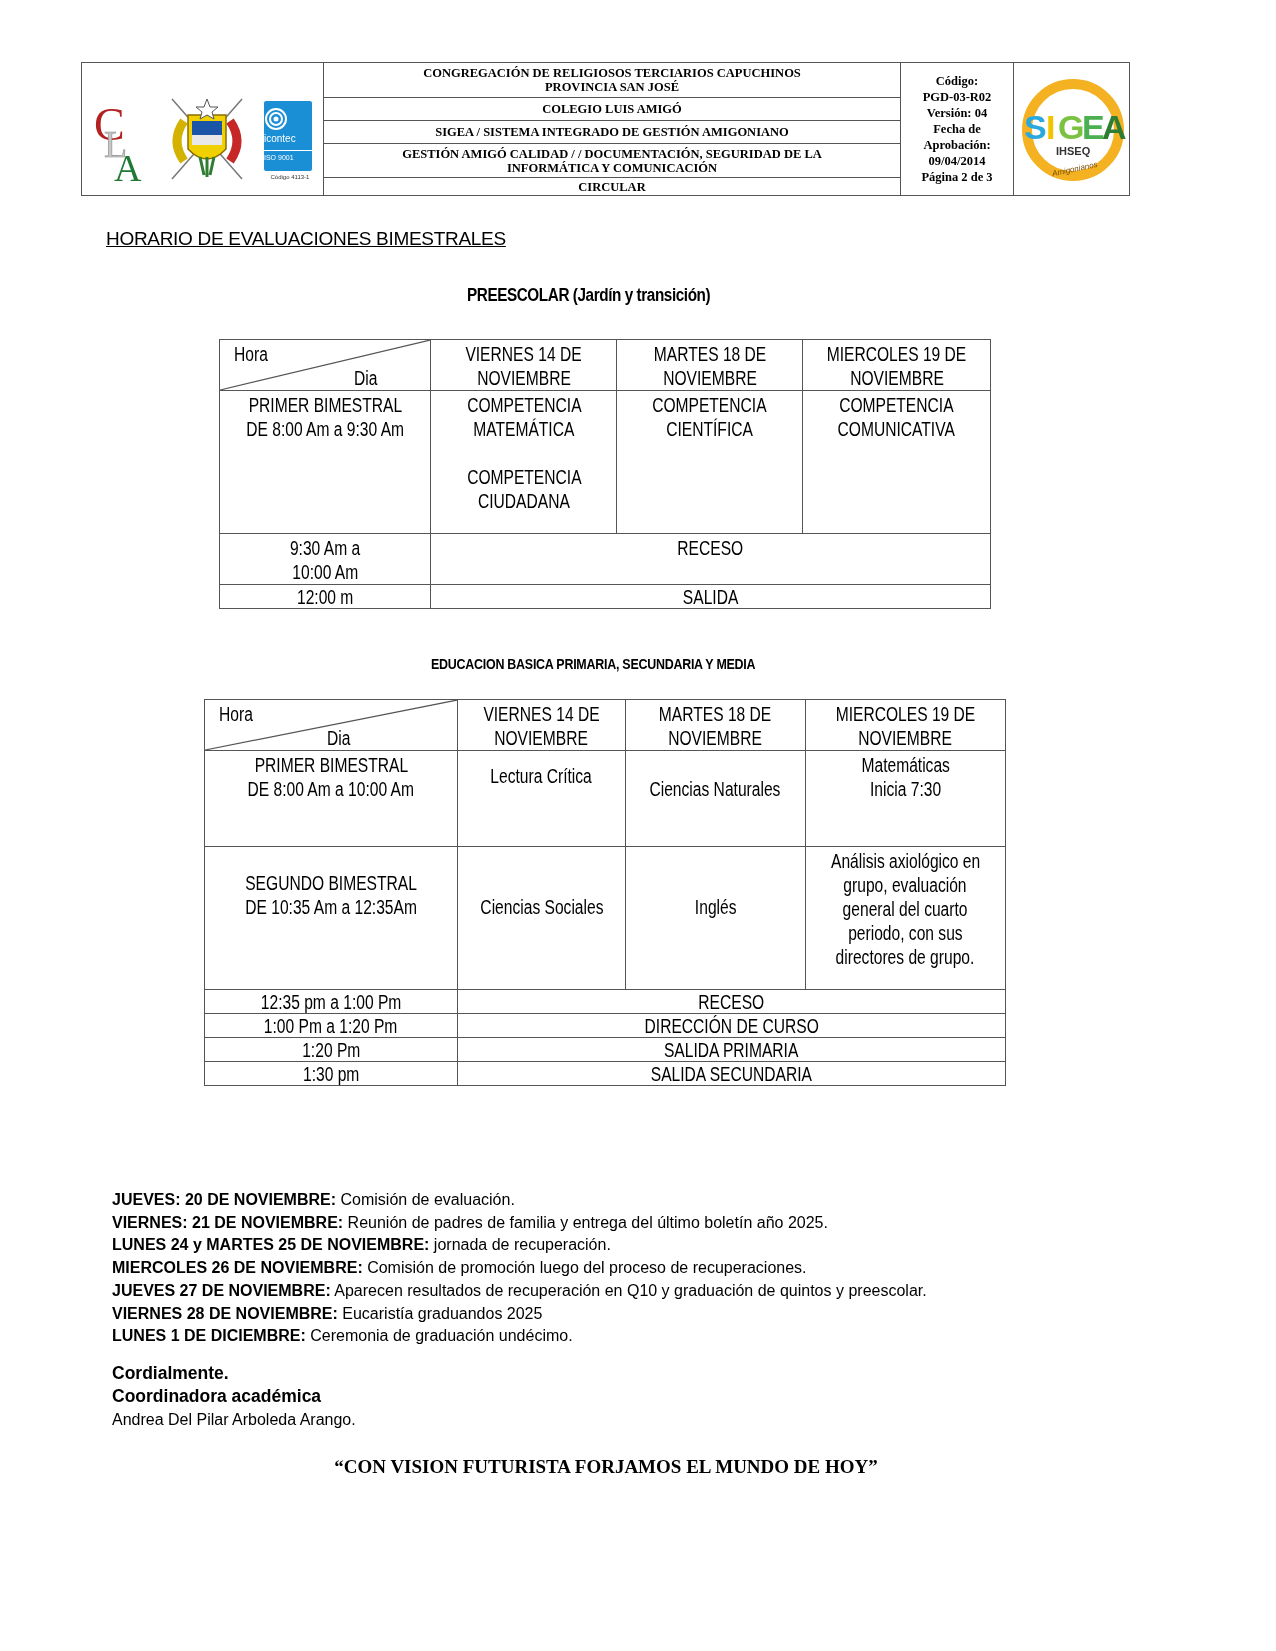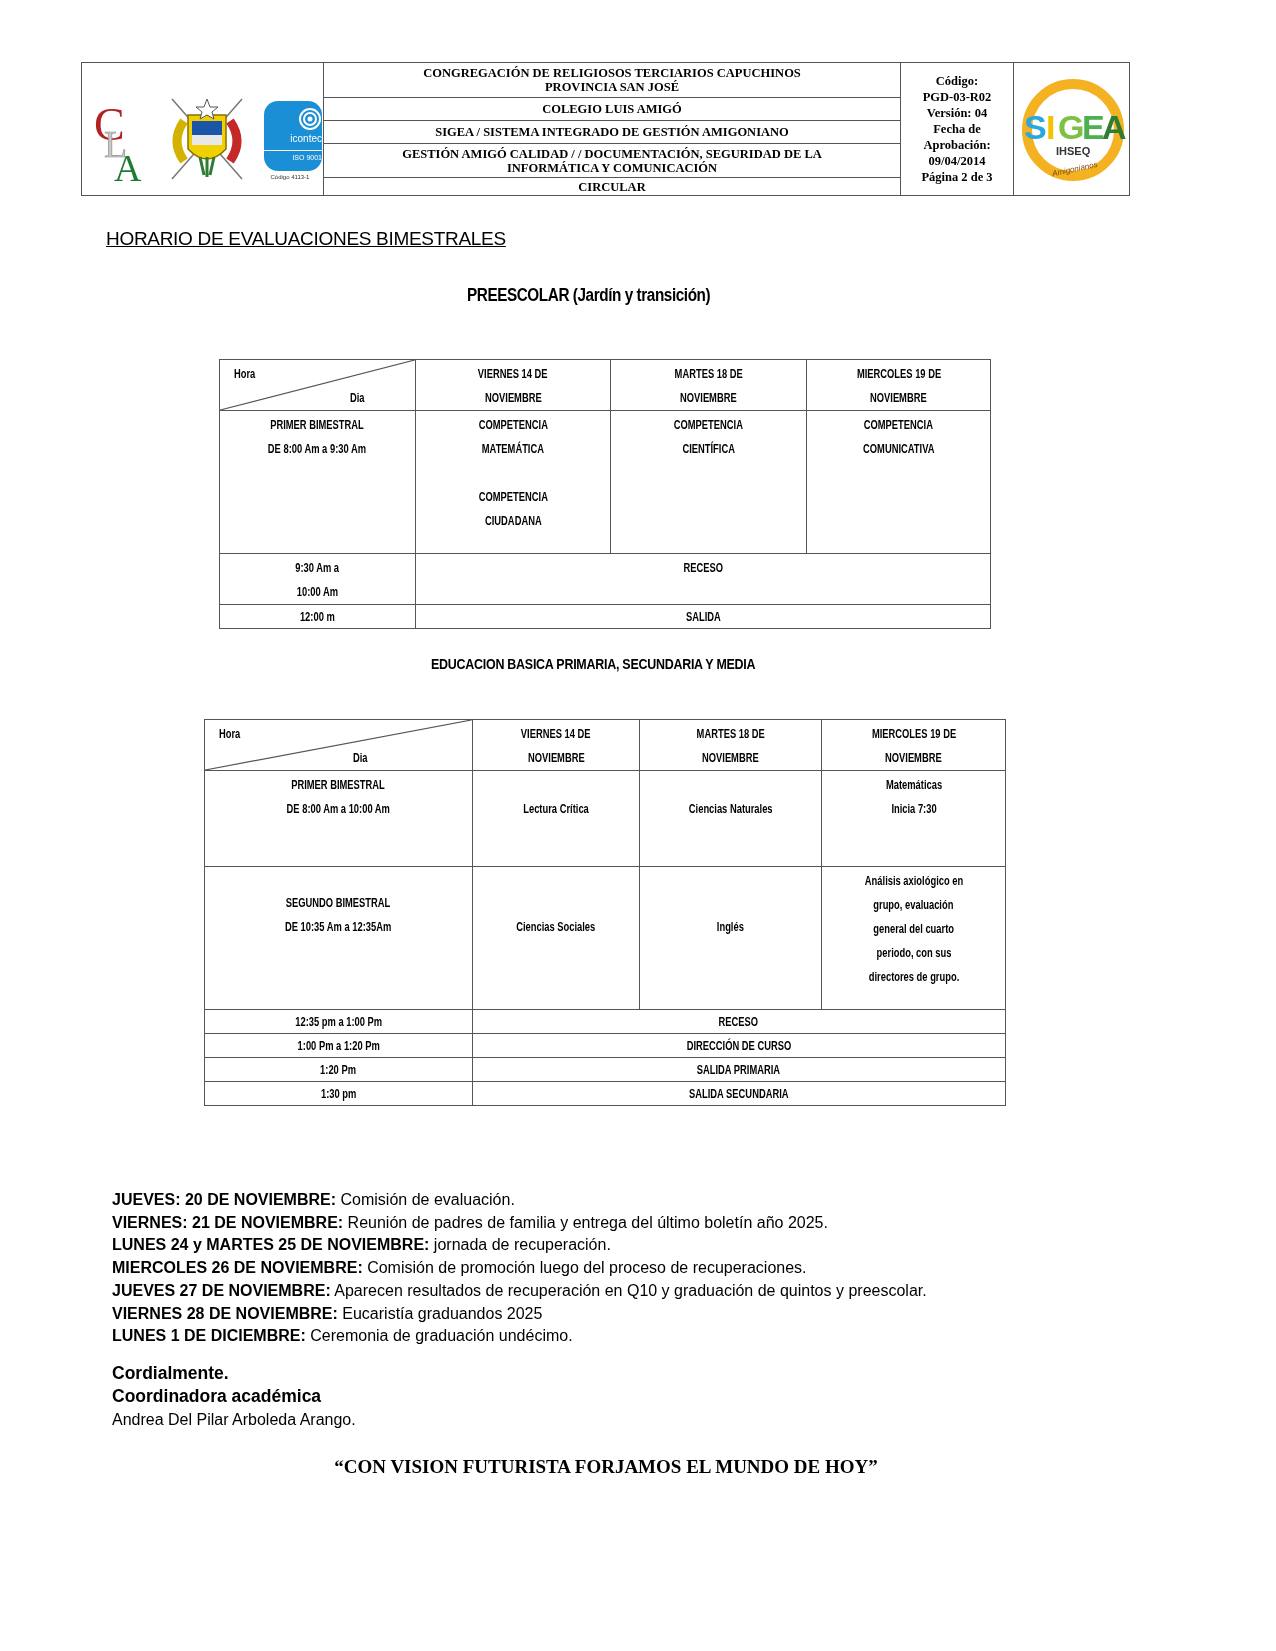--- a/index.html
+++ b/index.html
@@ -9,28 +9,28 @@
   .hdr { position: absolute; left: 81px; top: 62px; width: 1049px; height: 134px; border: 1px solid #555; display: flex; box-sizing: border-box; }
   .hdr-logos { width: 241px; border-right: 1px solid #555; position: relative; }
   .hdr-mid { width: 576px; border-right: 1px solid #555; display: flex; flex-direction: column; font-family: "Liberation Serif", serif; font-weight: bold; font-size: 12.5px; text-align: center; }
   .hdr-mid div { border-bottom: 1px solid #555; display: flex; align-items: center; justify-content: center; line-height: 14px; text-align: center; }
   .hdr-mid div:last-child { border-bottom: none; }
   .hdr-code { width: 112px; border-right: 1px solid #555; font-family: "Liberation Serif", serif; font-weight: bold; font-size: 12.5px; text-align: center; display: flex; flex-direction: column; justify-content: center; line-height: 16px; }
   .hdr-sigea { flex: 1; position: relative; }
 
   .cla { position: absolute; left: 10px; top: 32px; width: 60px; height: 90px; }
   .escudo { position: absolute; left: 82px; top: 28px; width: 86px; height: 92px; }
-  .icontec { position: absolute; left: 182px; top: 38px; width: 58px; height: 70px; background: #1b8fd6; border-radius: 14px; color: #fff; font-size: 9px; text-align: right; }
+  .icontec { position: absolute; left: 182px; top: 38px; width: 48px; height: 70px; background: #1b8fd6; border-radius: 2px; color: #fff; font-size: 9px; text-align: left; }
   .icontec-code { position: absolute; left: 182px; top: 111px; width: 52px; font-size: 6px; text-align: center; color: #333; }
 
   .title-main { position: absolute; left: 106px; top: 228px; font-size: 19px; text-decoration: underline; font-family: "Liberation Sans", sans-serif; letter-spacing: -0.3px; }
   .sub-pre { position: absolute; left: 467px; top: 285px; font-size: 18px; font-weight: bold; letter-spacing: -0.5px; transform: scaleX(0.85); transform-origin: left; }
   .sub-edu { position: absolute; left: 431px; top: 655px; font-size: 15px; font-weight: bold; letter-spacing: -0.3px; transform: scaleX(0.83); transform-origin: left; }
 
-  table.sched { position: absolute; border-collapse: collapse; font-size: 12px; font-weight: bold; margin-top: 20px; }
+  table.sched { position: absolute; border-collapse: collapse; font-size: 20px; font-weight: normal; }
   table.sched td { border: 1.5px solid #555; text-align: center; vertical-align: top; padding: 2px 4px 0; line-height: 24px; }
   table.sched td .t { display: inline-block; transform: scaleX(0.78); transform-origin: center; white-space: nowrap; }
   .diag { position: relative; padding: 0 !important; }
   .diag svg { position: absolute; left: 0; top: 0; width: 100%; height: 100%; }
   .diag .h { position: absolute; left: 14px; top: 2px; }
   .diag .d { position: absolute; right: 46px; bottom: 0px; }
   .diag span { transform: scaleX(0.78); transform-origin: left; display: inline-block; line-height: 24px; }
 
   #t1 { left: 219px; top: 339px; width: 772px; }
   #t2 { left: 204px; top: 699px; width: 802px; }
@@ -161,21 +161,21 @@
           </svg>
       <span class="h">Hora</span>
       <span class="d" style="right:100px">Dia</span>
     </td>
     <td><span class="t">VIERNES 14 DE</span><br><span class="t">NOVIEMBRE</span></td>
     <td><span class="t">MARTES 18 DE</span><br><span class="t">NOVIEMBRE</span></td>
     <td><span class="t">MIERCOLES 19 DE</span><br><span class="t">NOVIEMBRE</span></td>
   </tr>
   <tr style="height:96px">
     <td><span class="t">PRIMER BIMESTRAL</span><br><span class="t">DE 8:00 Am a 10:00 Am</span></td>
-    <td style="padding-top:26px"><span class="t">Lectura Crítica</span></td>
+    <td style="padding-top:13px"><span class="t">Lectura Crítica</span></td>
     <td style="padding-top:26px"><span class="t">Ciencias Naturales</span></td>
     <td><span class="t">Matemáticas</span><br><span class="t">Inicia 7:30</span></td>
   </tr>
   <tr style="height:143px">
     <td style="padding-top:24px"><span class="t">SEGUNDO BIMESTRAL</span><br><span class="t">DE 10:35 Am a 12:35Am</span></td>
     <td style="padding-top:48px"><span class="t">Ciencias Sociales</span></td>
     <td style="padding-top:48px"><span class="t">Inglés</span></td>
     <td><span class="t">Análisis axiológico en</span><br><span class="t">grupo, evaluación</span><br><span class="t">general del cuarto</span><br><span class="t">periodo, con sus</span><br><span class="t">directores de grupo.</span></td>
   </tr>
   <tr style="height:24px">

